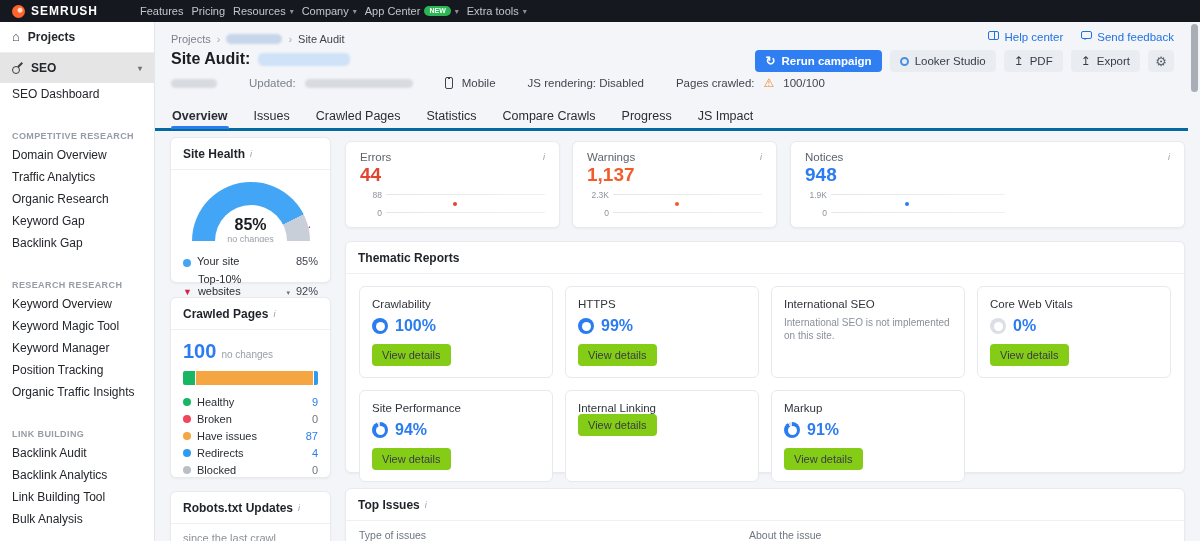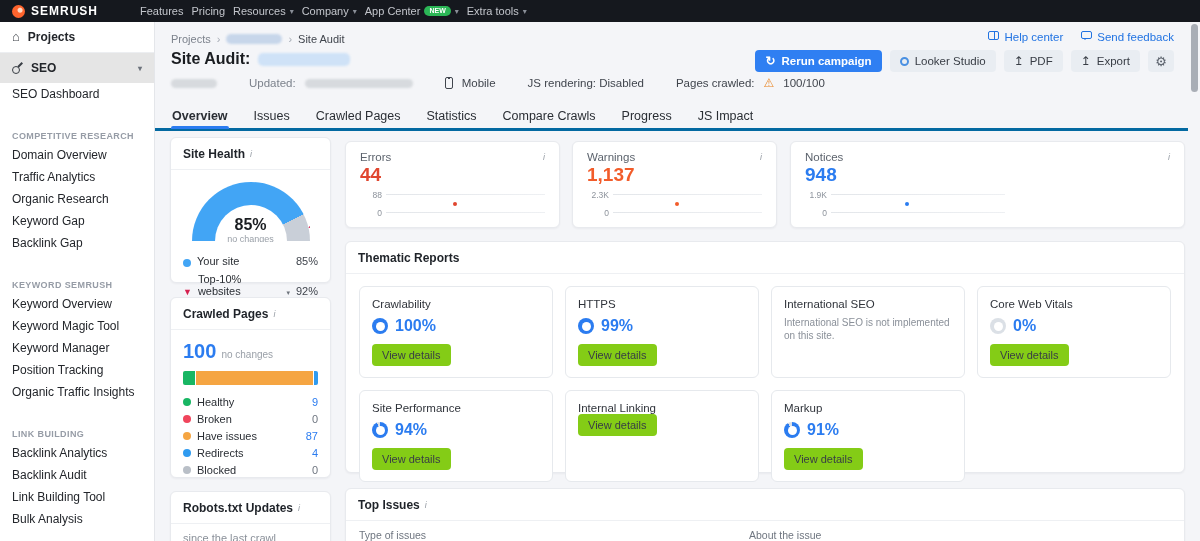--- a/index.html
+++ b/index.html
@@ -207,30 +207,30 @@
   </div>
   <div class="side-item">SEO Dashboard</div>
 
   <div class="side-section">COMPETITIVE RESEARCH</div>
   <div class="side-item">Domain Overview</div>
   <div class="side-item">Traffic Analytics</div>
   <div class="side-item">Organic Research</div>
   <div class="side-item">Keyword Gap</div>
   <div class="side-item">Backlink Gap</div>
 
-  <div class="side-section">KEYWORD SEMRUSH</div>
+  <div class="side-section">RESEARCH RESEARCH</div>
   <div class="side-item">Keyword Overview</div>
   <div class="side-item">Keyword Magic Tool</div>
   <div class="side-item">Keyword Manager</div>
   <div class="side-item">Position Tracking</div>
   <div class="side-item">Organic Traffic Insights</div>
 
   <div class="side-section">LINK BUILDING</div>
+  <div class="side-item">Backlink Audit</div>
   <div class="side-item">Backlink Analytics</div>
-  <div class="side-item">Backlink Audit</div>
   <div class="side-item">Link Building Tool</div>
   <div class="side-item">Bulk Analysis</div>
 
   <div class="side-section">ON PAGE &amp; TECH SEO</div>
   <div class="side-item active">Site Audit</div>
   <div class="side-item">Listing Management</div>
 
 </aside>
 
 <main class="main">

